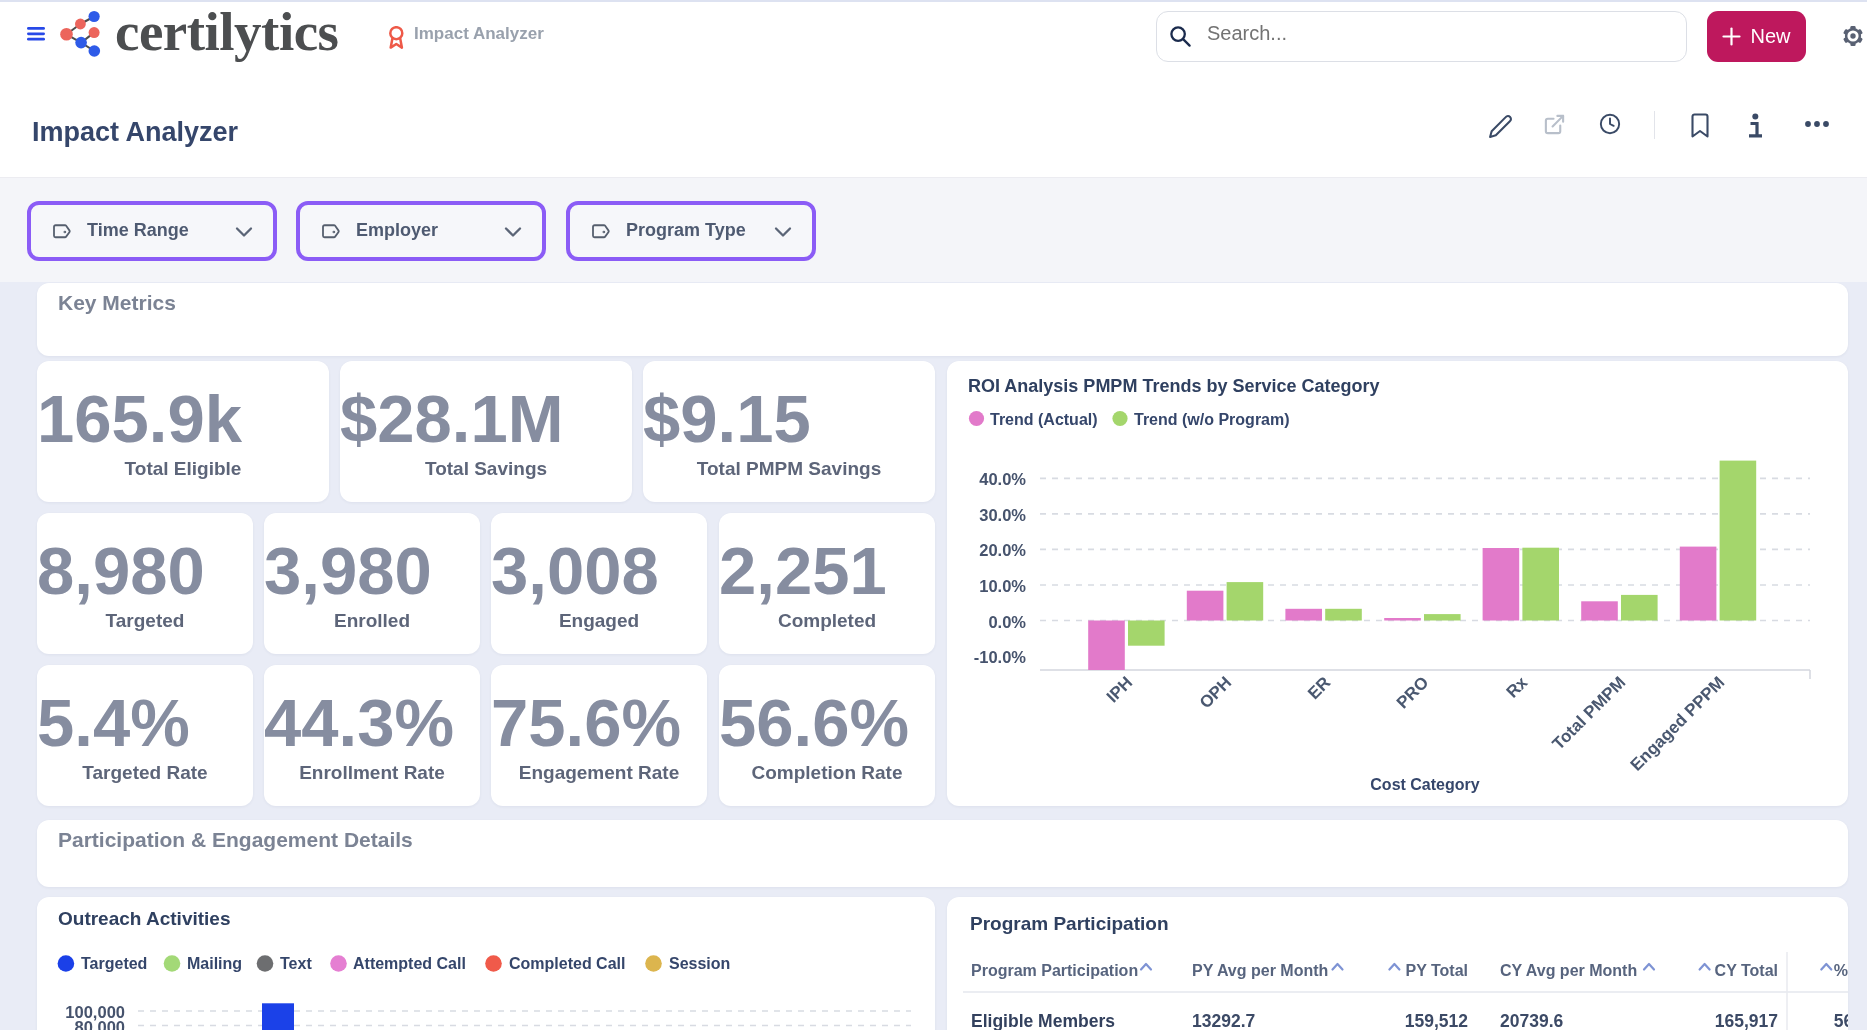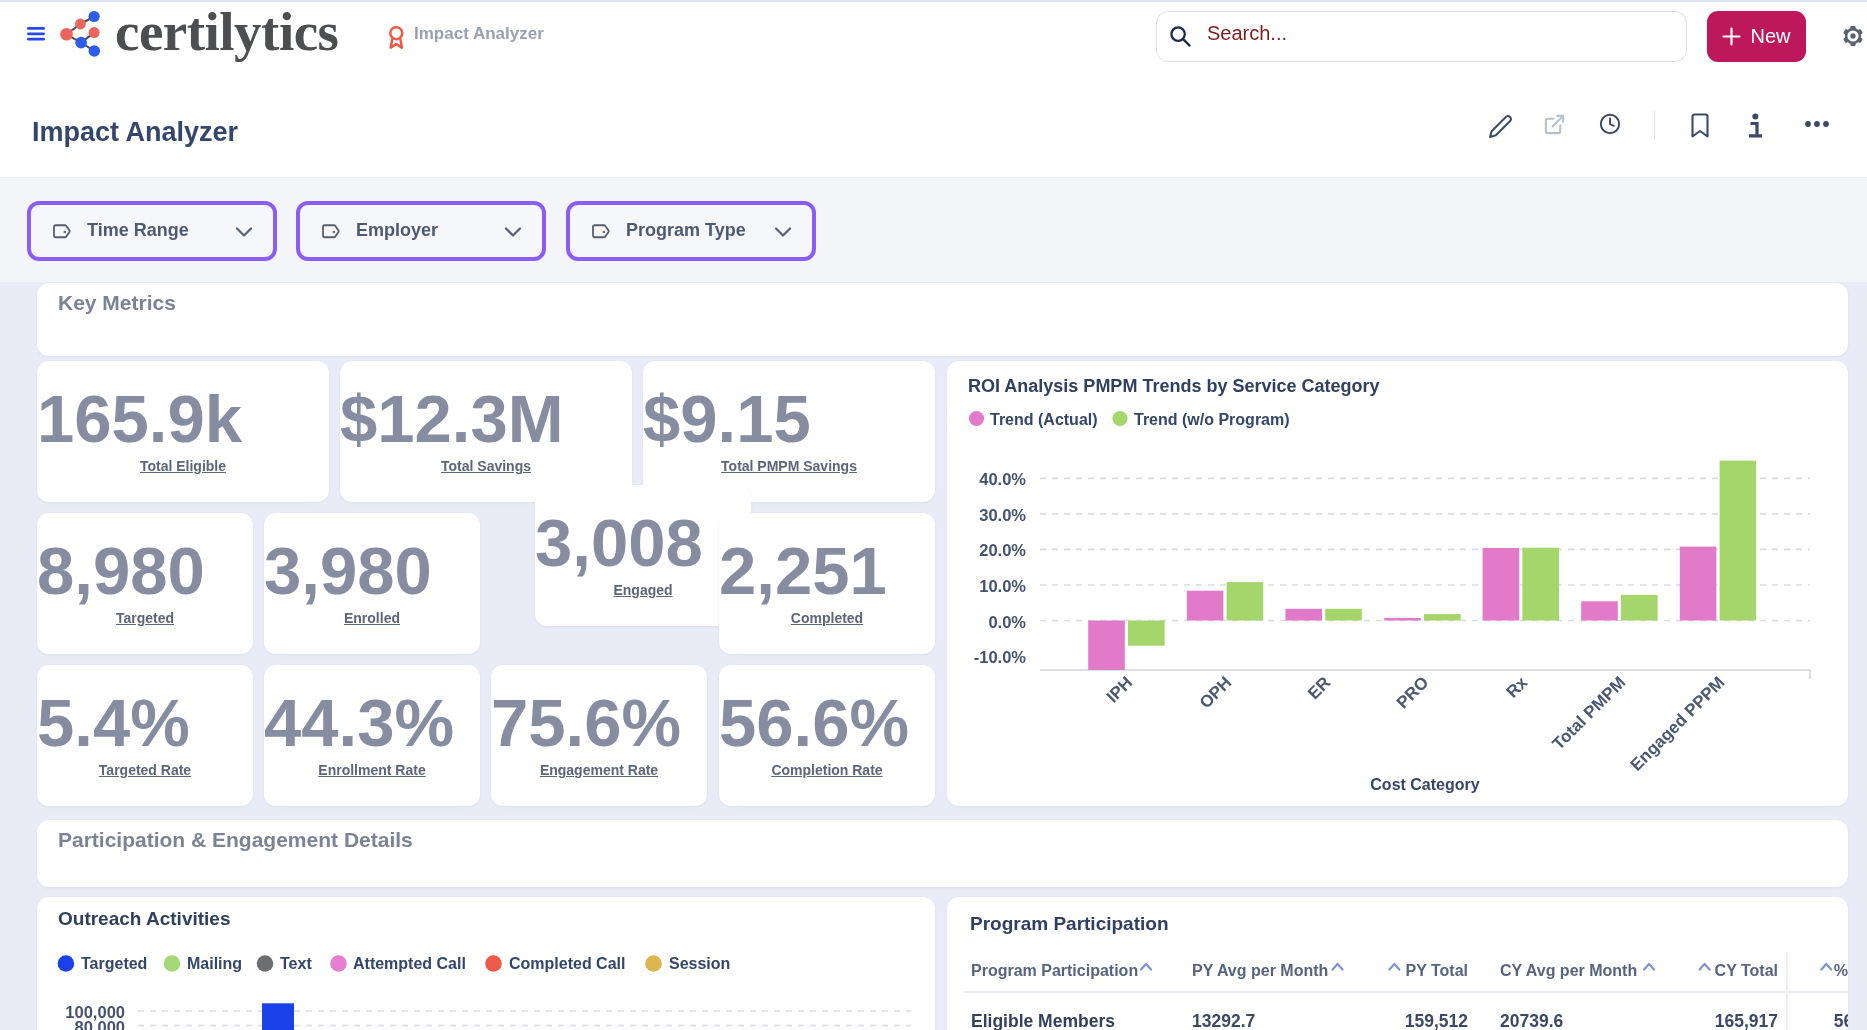--- a/index.html
+++ b/index.html
@@ -8,26 +8,26 @@
 #app { position:relative; width:1867px; height:1030px; overflow:hidden; background:#e9ecf6; }
 .hdr { position:absolute; left:0; top:0; width:1867px; height:177px; background:#ffffff; border-top:2px solid #dde2f1; }
 .filters { position:absolute; left:0; top:177px; width:1867px; height:105px; background:#f4f5f9; border-top:1px solid #ececf1; }
 .fbtn { position:absolute; top:23px; height:60px; width:250px; background:#f6f7fa; border:4px solid #8b5cf6; border-radius:12px; }
 .fbtn .flabel { position:absolute; left:56px; top:15px; font-size:18px; font-weight:700; color:#4e5a71; }
 .fbtn svg.tag { position:absolute; left:21px; top:18px; }
 .fbtn svg.chev { position:absolute; right:20px; top:19px; }
 .card { position:absolute; background:#ffffff; border-radius:12px; box-shadow:0 1px 3px rgba(40,50,90,0.06); }
 .sechead { font-size:21px; font-weight:700; color:#7b8394; position:absolute; left:21px; top:8px; }
 .mnum { position:absolute; left:0; right:0; top:19px; text-align:left; font-size:67px; font-weight:700; color:#868da0; }
-.mlabel { position:absolute; left:0; right:0; top:97px; text-align:center; font-size:14px; font-weight:700; color:#5d6579;text-decoration:underline; }
+.mlabel { position:absolute; left:0; right:0; top:97px; text-align:center; font-size:19px; font-weight:700; color:#5d6579; }
 svg text { font-family:"Liberation Sans", sans-serif; }
 #wordmark { position:absolute; left:115px; top:-2px; font-family:"Liberation Serif", serif; font-weight:700; font-size:55px; color:#4c4e50; letter-spacing:-0.5px; }
 #crumb { position:absolute; left:414px; top:22px; font-size:17px; font-weight:700; color:#99a1ad; }
 #searchbox { position:absolute; left:1156px; top:9px; width:531px; height:51px; border:1.5px solid #dcdfe6; border-radius:12px; background:#ffffff; }
-#searchbox span { position:absolute; left:50px; top:10px; font-size:20px; color:#7f1d1d; }
+#searchbox span { position:absolute; left:50px; top:10px; font-size:20px; color:#737373; }
 #newbtn { position:absolute; left:1707px; top:9px; width:99px; height:51px; background:#be185d; border-radius:11px; color:#ffffff; display:flex; align-items:center; justify-content:center; gap:9px; font-size:20px; }
 #pagetitle { position:absolute; left:32px; top:115px; font-size:27px; font-weight:700; color:#35466b; }
 </style>
 </head>
 <body>
 <div id="app">
   <div class="hdr">
     <svg style="position:absolute;left:27px;top:25px;" width="18" height="14" viewBox="0 0 18 14">
       <rect x="0" y="0" width="18" height="2.8" rx="1.4" fill="#2749e8"></rect>
       <rect x="0" y="5.4" width="18" height="2.8" rx="1.4" fill="#2749e8"></rect>
@@ -140,36 +140,36 @@
       </div>
   </div>
   <div class="card" style="left:37px;top:283px;width:1811px;height:73px;">
       <div class="sechead">Key Metrics</div>
     </div>
   <div class="card" style="left:37px;top:361px;width:292px;height:141px;">
       <div class="mnum">165.9k</div>
       <div class="mlabel">Total Eligible</div>
     </div>
   <div class="card" style="left:340px;top:361px;width:292px;height:141px;">
-      <div class="mnum">$12.3M</div>
+      <div class="mnum">$28.1M</div>
       <div class="mlabel">Total Savings</div>
     </div>
   <div class="card" style="left:643px;top:361px;width:292px;height:141px;">
       <div class="mnum">$9.15</div>
       <div class="mlabel">Total PMPM Savings</div>
     </div>
   <div class="card" style="left:37px;top:513px;width:216px;height:141px;padding-left:12px;">
       <div class="mnum">8,980</div>
       <div class="mlabel">Targeted</div>
     </div>
   <div class="card" style="left:264px;top:513px;width:216px;height:141px;">
       <div class="mnum">3,980</div>
       <div class="mlabel">Enrolled</div>
     </div>
-  <div class="card" style="left:491px;top:485px;width:216px;height:141px;margin-left:44px;">
+  <div class="card" style="left:491px;top:513px;width:216px;height:141px;">
       <div class="mnum">3,008</div>
       <div class="mlabel">Engaged</div>
     </div>
   <div class="card" style="left:719px;top:513px;width:216px;height:141px;">
       <div class="mnum">2,251</div>
       <div class="mlabel">Completed</div>
     </div>
   <div class="card" style="left:37px;top:665px;width:216px;height:141px;">
       <div class="mnum">5.4%</div>
       <div class="mlabel">Targeted Rate</div>

